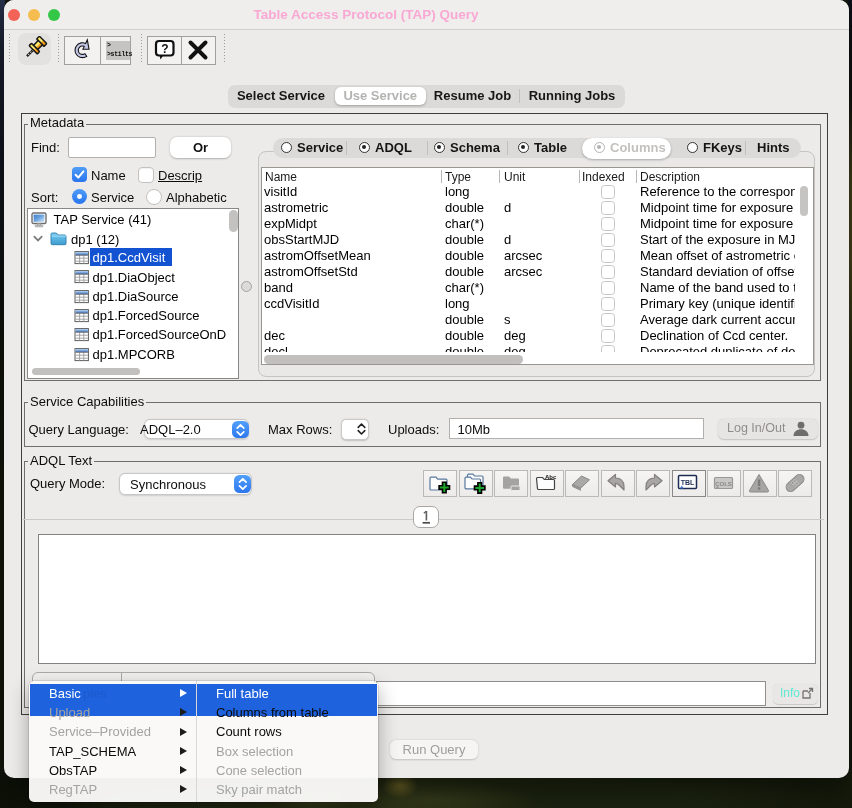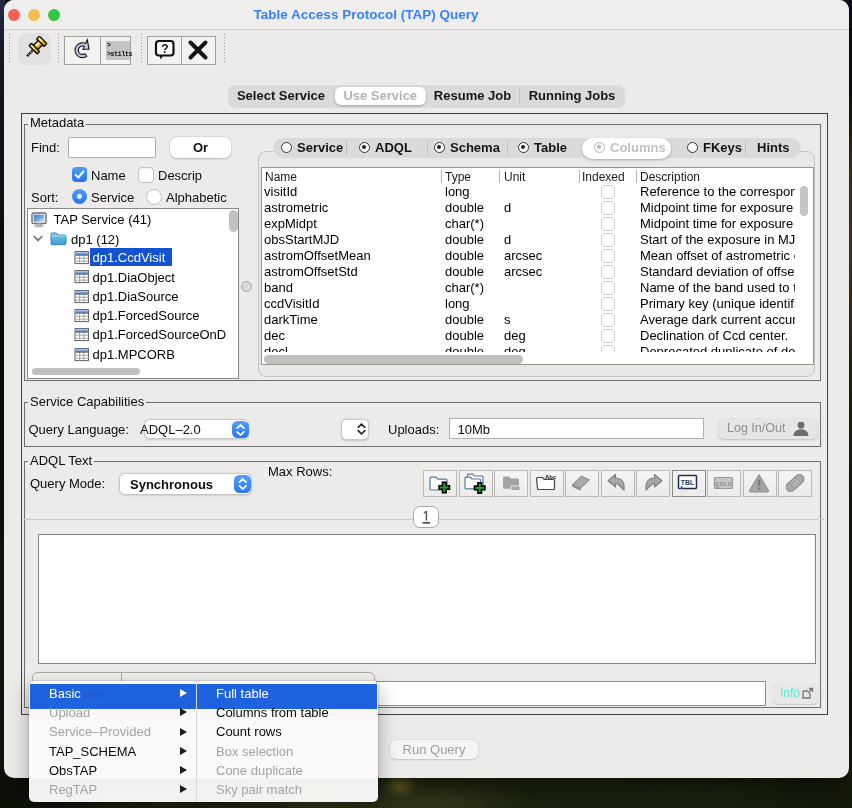--- a/index.html
+++ b/index.html
@@ -14,21 +14,21 @@
  radial-gradient(120px 24px at 150px 28px,rgba(40,48,22,.8),rgba(40,48,22,0) 75%),
  radial-gradient(200px 30px at 680px 26px,rgba(36,44,20,.7),rgba(36,44,20,0) 80%),
  linear-gradient(90deg,#0e1309 0%,#1d2410 18%,#2e3517 36%,#232b12 55%,#1a2310 75%,#161c0c 100%);}
 
 #win{left:4px;top:0;width:844.5px;height:778px;background:#edebe9;border-radius:10px;box-shadow:0 18px 40px rgba(0,0,0,.5);}
 #titlebar{left:4px;top:0;width:844.5px;height:29px;background:#efeeec;border-radius:10px 10px 0 0;border-bottom:1px solid #d2d0ce;}
 .tl{top:9px;width:12px;height:12px;border-radius:50%;}
 #tlr{left:8px;background:#f26257;}
 #tly{left:28px;background:#f5bd4f;}
 #tlg{left:48px;background:#33c748;}
-#wtitle{left:0;top:0;width:732px;height:29px;text-align:center;line-height:30px;font-size:13.5px;font-weight:bold;color:#3b82f6;}
+#wtitle{left:0;top:0;width:732px;height:29px;text-align:center;line-height:30px;font-size:13.5px;font-weight:bold;color:#f9a8d4;}
 
 .dotsep{top:34px;width:1px;height:29px;background-image:repeating-linear-gradient(180deg,#9b9b9b 0 1px,transparent 1px 3px);}
 #pinbtn{left:18px;top:33px;width:33px;height:32px;border-radius:8px;background:#e3e1e0;}
 .tbgrp{top:36px;height:27px;border:1px solid #a2a09e;background:#f3f2f1;}
 .tbdiv{top:36px;width:1px;height:29px;background:#a2a09e;}
 
 #seg1{left:228px;top:85px;width:397px;height:22.5px;border-radius:7px;background:#dcdad8;}
 .seg1sep{top:89px;width:1px;height:14px;background:#c2c0be;}
 #seg1sel{left:334.5px;top:86.5px;width:91.5px;height:18.5px;border-radius:6px;background:#fff;box-shadow:0 1px 2.5px rgba(0,0,0,.28);}
 .segt{top:84px;height:24px;line-height:24px;font-size:13px;font-weight:bold;color:#161616;text-align:center;}
@@ -46,21 +46,21 @@
 .seg2t{top:2px;height:16px;line-height:16px;}
 .rdo{top:3.5px;width:11px;height:11px;border-radius:50%;border:1.5px solid #333;box-sizing:border-box;background:#fff;}
 .rdof::after{content:"";position:absolute;left:2px;top:2px;width:4px;height:4px;border-radius:50%;background:#222;}
 .rdofg{border-color:#b5b3b1;}
 .rdofg::after{content:"";position:absolute;left:2px;top:2px;width:4px;height:4px;border-radius:50%;background:#b5b3b1;}
 .trow{position:absolute;left:0;width:543px;height:16px;line-height:16px;font-size:13px;color:#000;}
 .tc{position:absolute;top:0;height:16px;overflow:hidden;white-space:nowrap;}
 .cb{position:absolute;left:340px;top:1px;width:14px;height:14px;border-radius:3.5px;background:#fff;border:.5px solid #c9c7c5;box-sizing:border-box;}
 .cn{left:3px;width:176px;}.ct{left:184px;width:56px;}.cu{left:243px;width:70px;}.cd{left:379px;width:155px;}
 .hsep{position:absolute;top:1px;width:1px;height:13px;background:#b9b7b5;}
-.mrow{position:absolute;height:25px;line-height:19.2px;}
+.mrow{position:absolute;height:32px;line-height:19.2px;}
 .mar{position:absolute;right:9px;top:5.2px;width:0;height:0;border-left:7px solid #1c1c1c;border-top:4.5px solid transparent;border-bottom:4.5px solid transparent;}
 .tbbtn{position:absolute;top:469.5px;width:34px;height:27.5px;border:1px solid #bbb9b7;box-sizing:border-box;background:linear-gradient(180deg,#f6f5f4,#edebe9);}
 </style></head>
 <body>
 <div id="deskL" class="abs"></div>
 <div id="deskR" class="abs"></div>
 <div id="deskB" class="abs"></div>
 <div id="win" class="abs"></div>
 <div id="titlebar" class="abs"></div>
 <div id="tlr" class="abs tl"></div>
@@ -125,21 +125,21 @@
 <div class="abs lbl" style="left:31px;top:140px;">Find:</div>
 <div class="abs fld" style="left:68px;top:137px;width:88px;height:21px;border-radius:2px;"></div>
 <div class="abs" style="left:170px;top:137px;width:61px;height:21px;border-radius:7px;background:#fff;box-shadow:0 .5px 2px rgba(0,0,0,.25);font-size:13px;font-weight:bold;color:#111;text-align:center;line-height:21px;">Or</div>
 
 <div class="abs" style="left:72px;top:167px;width:15px;height:15px;border-radius:4px;background:linear-gradient(180deg,#4f9df8,#2a74ee);">
 <svg width="15" height="15">
       <path d="M3.6 7.8 L6.3 10.6 L11.4 4.4" stroke="#fff" stroke-width="2" fill="none" stroke-linecap="round" stroke-linejoin="round"></path>
     </svg></div>
 <div class="abs lbl" style="left:91px;top:168px;">Name</div>
 <div class="abs" style="left:138px;top:167px;width:14px;height:14px;border-radius:4px;background:#fff;border:.5px solid #c3c1bf;box-shadow:inset 0 1px 1px rgba(0,0,0,.06);"></div>
-<div class="abs lbl" style="left:158px;top:168px;">Descrip</div>
+<div class="abs lbl" style="left:158px;top:168px;text-decoration:underline;">Descrip</div>
 
 <div class="abs lbl" style="left:31px;top:190px;">Sort:</div>
 <div class="abs" style="left:72px;top:189px;width:15px;height:15px;border-radius:50%;background:linear-gradient(180deg,#4f9df8,#2a74ee);"></div>
 <div class="abs" style="left:77.2px;top:194.2px;width:4.8px;height:4.8px;border-radius:50%;background:#fff;"></div>
 <div class="abs lbl" style="left:91px;top:190px;">Service</div>
 <div class="abs" style="left:146px;top:189px;width:14px;height:14px;border-radius:50%;background:#fff;border:.5px solid #c3c1bf;"></div>
 <div class="abs lbl" style="left:166px;top:190px;">Alphabetic</div>
 
 <div class="abs" style="left:27px;top:208px;width:212px;height:170.5px;background:#fff;border:1px solid #8a8886;box-sizing:border-box;"></div>
 <div id="treerows" class="abs" style="left:28px;top:209px;width:200px;height:172px;overflow:hidden;font-size:13px;color:#000;">
@@ -305,21 +305,20 @@
       <span class="tc cd">Name of the band used to t</span>
     </div>
 <div class="trow" style="top:128px;">
       <span class="tc cn">ccdVisitId</span>
       <span class="tc ct">long</span>
       <span class="tc cu"></span>
       <span class="cb"></span>
       <span class="tc cd">Primary key (unique identifie</span>
     </div>
 <div class="trow" style="top:144px;">
-      <span class="tc cn">darkTime</span>
       <span class="tc ct">double</span>
       <span class="tc cu">s</span>
       <span class="cb"></span>
       <span class="tc cd">Average dark current accum</span>
     </div>
 <div class="trow" style="top:160px;">
       <span class="tc cn">dec</span>
       <span class="tc ct">double</span>
       <span class="tc cu">deg</span>
       <span class="cb"></span>
@@ -340,41 +339,41 @@
 <div class="abs tborder" style="left:24px;top:401.5px;width:797px;height:45.5px;"></div>
 <div class="abs ttitle" style="left:28px;top:394px;">Service Capabilities</div>
 <div class="abs lbl" style="left:28.5px;top:422px;">Query Language:</div>
 <div class="abs combo" style="left:144px;top:419px;width:105px;height:20px;"></div>
 <div class="abs cmbtxt" style="left:140px;top:422px;">ADQL–2.0</div>
 <div class="abs stepper" style="left:231.5px;top:420.5px;width:17px;height:17.5px;"></div>
 <svg class="abs" style="left:231.5px;top:420.5px;" width="17" height="18">
     <path d="M5.2 7.2 L8.5 3.8 L11.8 7.2" stroke="#fff" stroke-width="1.7" fill="none" stroke-linecap="round" stroke-linejoin="round"></path>
     <path d="M5.2 10.8 L8.5 14.2 L11.8 10.8" stroke="#fff" stroke-width="1.7" fill="none" stroke-linecap="round" stroke-linejoin="round"></path>
   </svg>
-<div class="abs lbl" style="left:268px;top:422px;margin-top:42px;">Max Rows:</div>
+<div class="abs lbl" style="left:268px;top:422px;">Max Rows:</div>
 <div class="abs" style="left:341px;top:419px;width:28px;height:20.5px;background:#fff;border-radius:5px;border:1px solid #cbc9c7;box-sizing:border-box;box-shadow:0 .5px 1.5px rgba(0,0,0,.18);"></div>
 <svg class="abs" style="left:353px;top:420px;" width="18" height="18">
     <path d="M5.2 7.4 L8.5 4 L11.8 7.4" stroke="#222" stroke-width="1.6" fill="none" stroke-linecap="round" stroke-linejoin="round"></path>
     <path d="M5.2 10.6 L8.5 14 L11.8 10.6" stroke="#222" stroke-width="1.6" fill="none" stroke-linecap="round" stroke-linejoin="round"></path>
   </svg>
 <div class="abs lbl" style="left:388px;top:422px;">Uploads:</div>
 <div class="abs fld" style="left:449px;top:417.5px;width:255px;height:21px;"></div>
 <div class="abs lbl" style="left:457.5px;top:422px;">10Mb</div>
 <div class="abs" style="left:718px;top:419px;width:100px;height:19.5px;border-radius:6px;background:#e7e5e3;box-shadow:0 .5px 1.5px rgba(0,0,0,.18);"></div>
 <div class="abs" style="left:727px;top:421px;font-size:12.5px;color:#8f8d8b;">Log In/Out</div>
 <svg class="abs" style="left:789px;top:420px;" width="22" height="18" viewBox="0 0 22 18">
     <circle cx="12" cy="5.2" r="3.4" fill="#6f6d6b"></circle>
     <path d="M4.5 16 C4.5 11.5 8 9.2 12 9.2 C16 9.2 19.5 11.5 19.5 16 Z" fill="#6f6d6b"></path>
   </svg>
 
 <div class="abs tborder" style="left:24px;top:460.5px;width:797px;height:247.5px;"></div>
 <div class="abs ttitle" style="left:28px;top:453px;">ADQL Text</div>
 <div class="abs lbl" style="left:30px;top:476px;">Query Mode:</div>
 <div class="abs combo" style="left:119px;top:472.5px;width:133px;height:22px;"></div>
-<div class="abs cmbtxt" style="left:130px;top:477px;font-weight:bold;">Synchronous</div>
+<div class="abs cmbtxt" style="left:130px;top:477px;">Synchronous</div>
 <div class="abs stepper" style="left:233.5px;top:474.5px;width:17.5px;height:18.5px;"></div>
 <svg class="abs" style="left:233.5px;top:475px;" width="18" height="18">
     <path d="M5.5 7.2 L8.8 3.8 L12.1 7.2" stroke="#fff" stroke-width="1.7" fill="none" stroke-linecap="round" stroke-linejoin="round"></path>
     <path d="M5.5 10.8 L8.8 14.2 L12.1 10.8" stroke="#fff" stroke-width="1.7" fill="none" stroke-linecap="round" stroke-linejoin="round"></path>
   </svg>
 <div id="adqltools" class="abs" style="left:0;top:0;width:852px;height:808px;">
 <div class="tbbtn" style="left:423px;"></div>
 <svg class="abs" style="left:427px;top:471px;" width="26" height="25" viewBox="0 0 26 25">
       <path d="M3 7.2 a1 1 0 0 1 1-1 h5 l1.8 2 h8.2 a1 1 0 0 1 1 1 v8.8 a1 1 0 0 1-1 1 h-15 a1 1 0 0 1-1-1 Z" fill="#fdfdfd" stroke="#5878a0" stroke-width="1.2"></path>
       <path d="M14.5 12.5 h3.4 v-3.4 h3.6 v3.4 h3.4 v3.6 h-3.4 v3.4 h-3.6 v-3.4 h-3.4 z" fill="#1ca32a" stroke="#000" stroke-width="1.6" transform="translate(-2.4,2.2)"></path>
@@ -469,15 +468,15 @@
 <div class="abs mrow" style="left:49px;top:684px;width:147px;color:#fff;">Basic<span style="position:absolute;left:34px;top:0;color:rgba(20,30,80,.13);">ples</span><span class="mar" style="border-left-color:#fff;"></span></div>
 <div class="abs mrow" style="left:49px;top:703.2px;width:147px;color:#a5a3a1;">Upload<span class="mar"></span></div>
 <div class="abs mrow" style="left:49px;top:722.4px;width:147px;color:#a5a3a1;">Service–Provided<span class="mar"></span></div>
 <div class="abs mrow" style="left:49px;top:741.6px;width:147px;color:#0a0a0a;">TAP_SCHEMA<span class="mar"></span></div>
 <div class="abs mrow" style="left:49px;top:760.8px;width:147px;color:#0a0a0a;">ObsTAP<span class="mar"></span></div>
 <div class="abs mrow" style="left:49px;top:780px;width:147px;color:#a5a3a1;">RegTAP<span class="mar"></span></div>
 <div class="abs mrow" style="left:216px;top:684px;width:160px;color:#fff;">Full table</div>
 <div class="abs mrow" style="left:216px;top:703.2px;width:160px;color:#0a0a0a;">Columns from table</div>
 <div class="abs mrow" style="left:216px;top:722.4px;width:160px;color:#0a0a0a;">Count rows</div>
 <div class="abs mrow" style="left:216px;top:741.6px;width:160px;color:#a5a3a1;">Box selection</div>
-<div class="abs mrow" style="left:216px;top:760.8px;width:160px;color:#a5a3a1;">Cone duplicate</div>
+<div class="abs mrow" style="left:216px;top:760.8px;width:160px;color:#a5a3a1;">Cone selection</div>
 <div class="abs mrow" style="left:216px;top:780px;width:160px;color:#a3a3a3;">Sky pair match</div>
 </div>
 
 </body></html>

